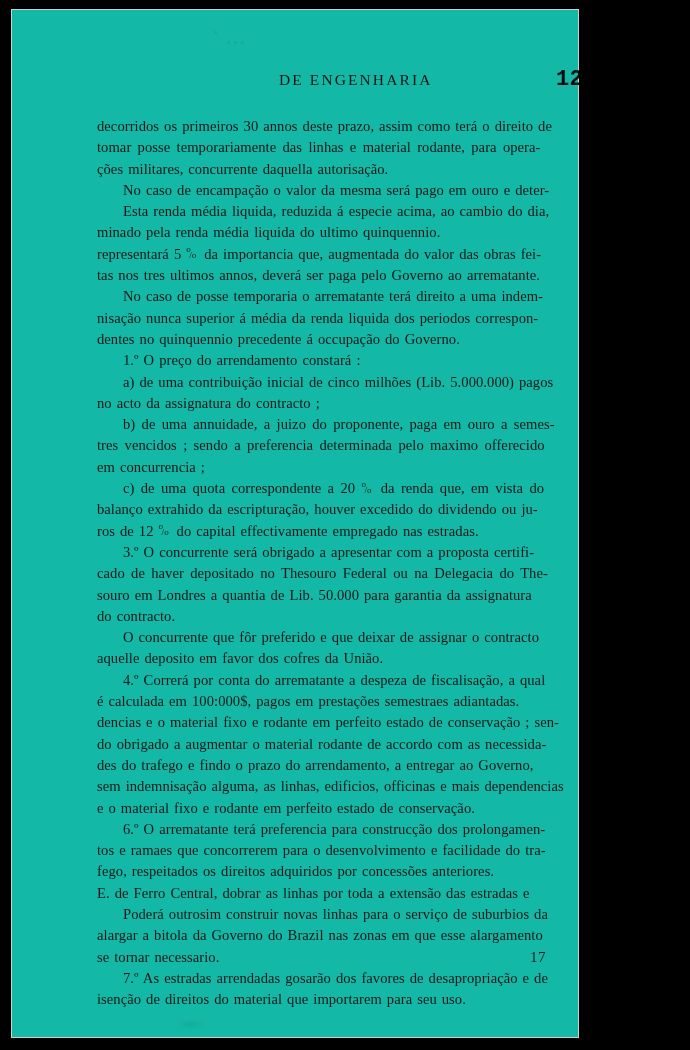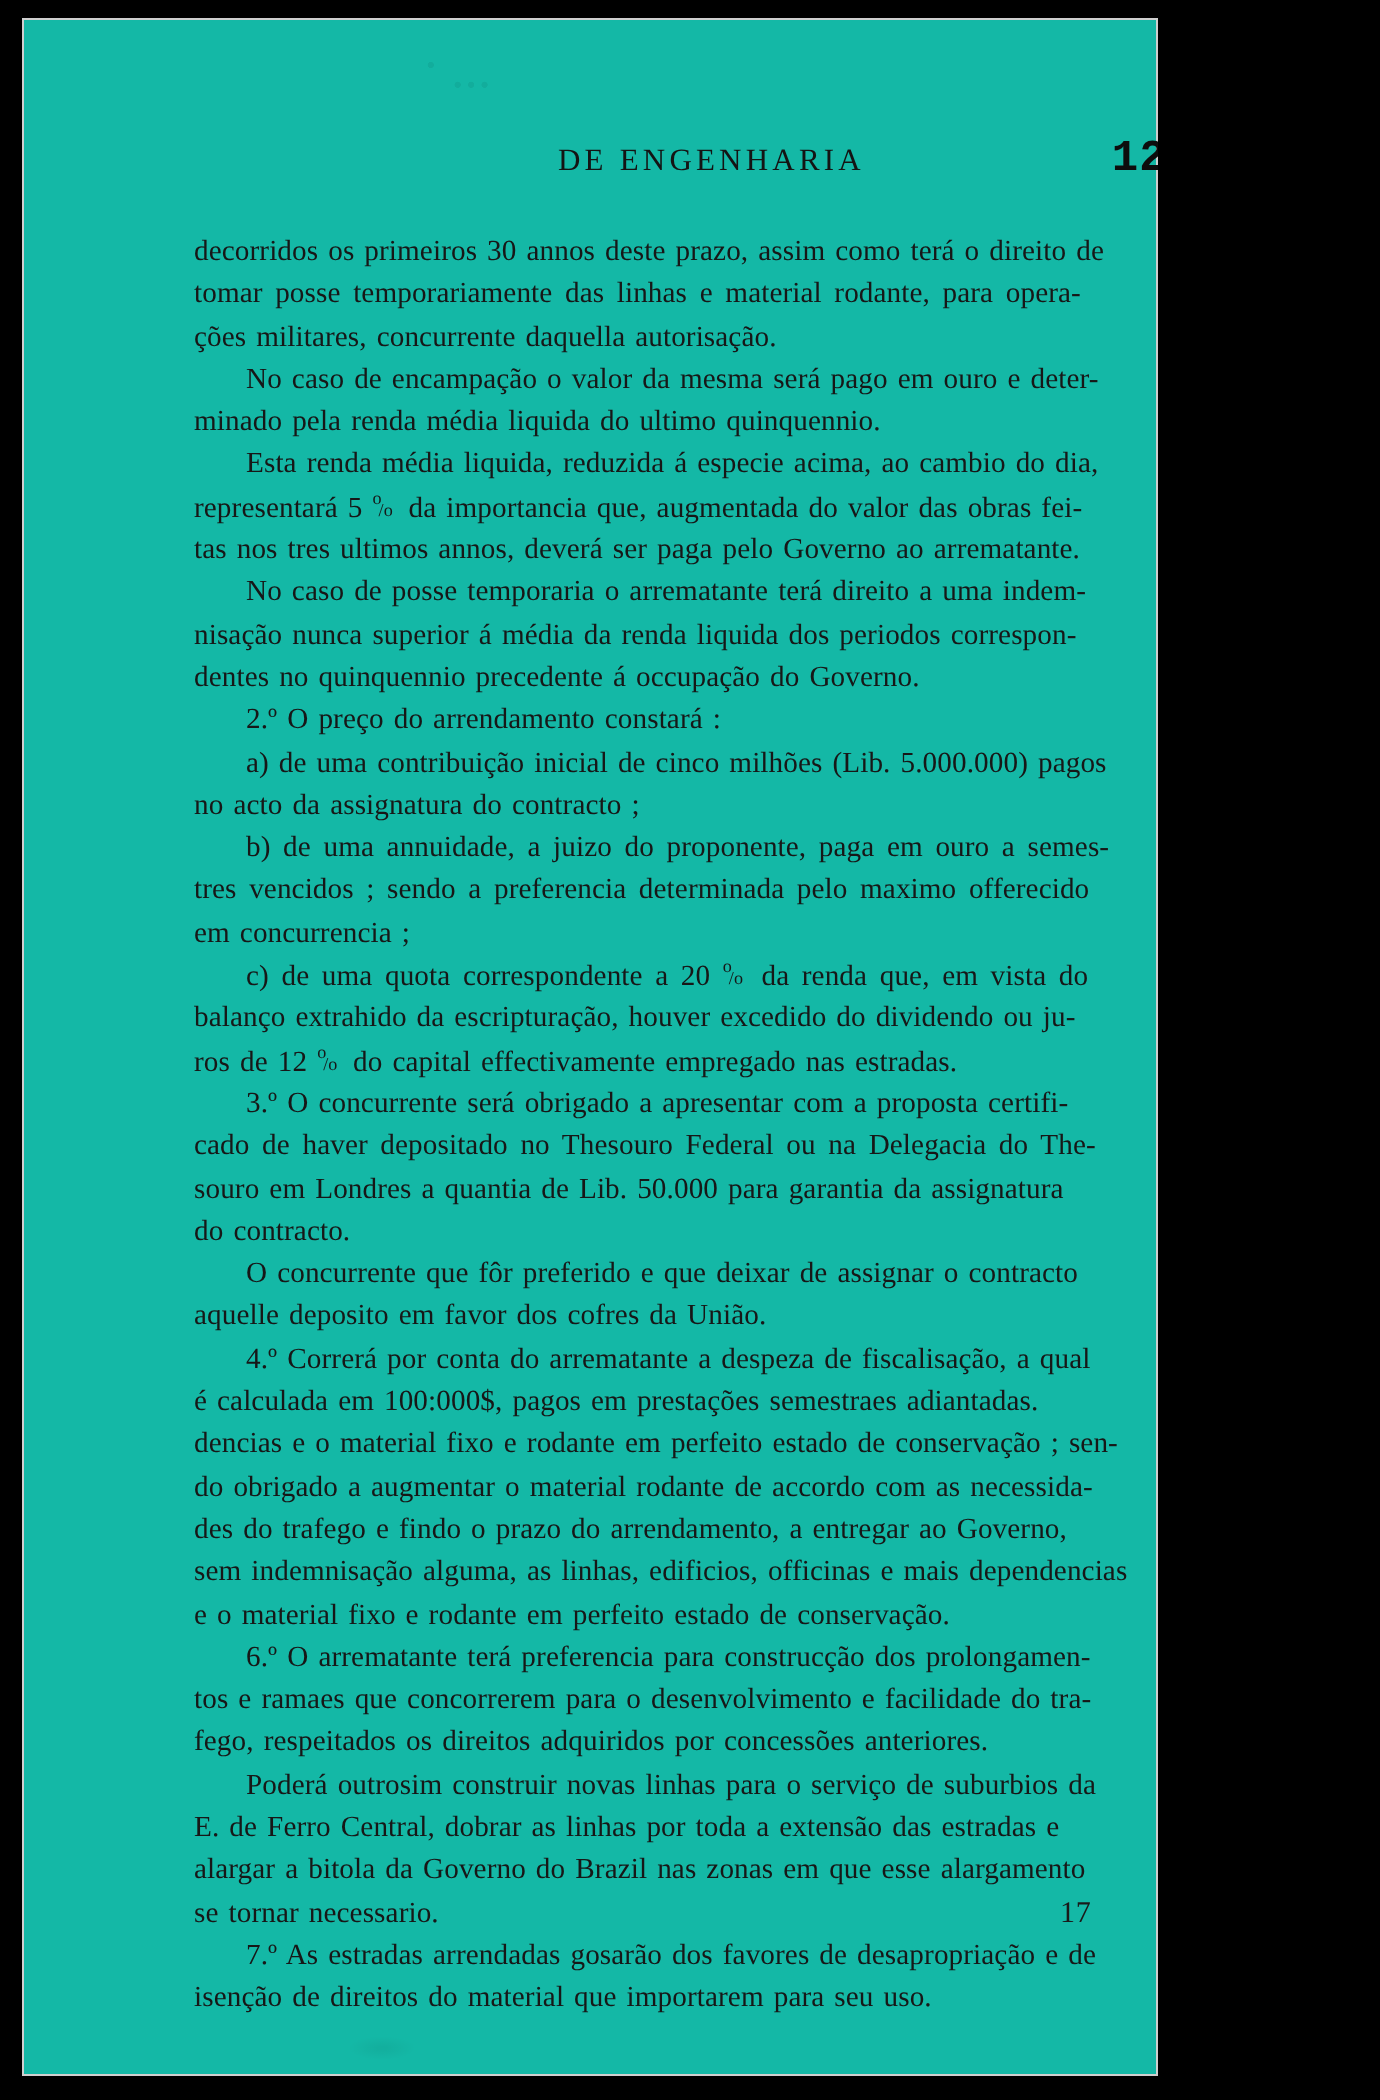--- a/index.html
+++ b/index.html
@@ -152,28 +152,28 @@
     <div class="running-head">
       <span class="head-title">DE  ENGENHARIA</span>
       <span class="head-folio">129</span>
     </div>
 
     <div class="body-text" id="body-text">
         <div class="line sp1">decorridos os primeiros 30 annos deste prazo, assim como terá o  direito de</div>
         <div class="line sp2">tomar posse temporariamente das linhas e material  rodante,  para  opera-</div>
         <div class="line sp1">ções militares, concurrente daquella autorisação.</div>
         <div class="line sp1 ind">No caso de encampação o valor da mesma será pago em ouro  e deter-</div>
+        <div class="line sp1 ind">Esta renda média liquida, reduzida á especie acima, ao cambio do dia,</div>
         <div class="line sp1">minado pela renda média liquida do ultimo quinquennio.</div>
-        <div class="line sp1 ind">Esta renda média liquida, reduzida á especie acima, ao cambio do dia,</div>
         <div class="line sp1">representará 5 <span class="pct"><span class="num">o</span><span class="den">/o</span></span> da  importancia que, augmentada do valor das obras fei-</div>
         <div class="line sp1">tas nos tres ultimos annos, deverá ser paga pelo Governo ao  arrematante.</div>
         <div class="line sp1 ind">No caso de posse temporaria o arrematante terá direito a uma  indem-</div>
         <div class="line sp1">nisação nunca superior á média da renda liquida dos  periodos  correspon-</div>
         <div class="line sp1">dentes no quinquennio precedente á occupação do Governo.</div>
-        <div class="line sp1 ind">2.º O preço do arrendamento constará :</div>
+        <div class="line sp1 ind">1.º O preço do arrendamento constará :</div>
         <div class="line sp1 ind">a) de uma contribuição inicial de cinco milhões (Lib. 5.000.000) pagos</div>
         <div class="line sp1">no acto da assignatura do contracto ;</div>
         <div class="line sp2 ind">b) de uma annuidade, a juizo do proponente, paga em ouro  a  semes-</div>
         <div class="line sp2">tres  vencidos ; sendo a preferencia  determinada   pelo  maximo  offerecido</div>
         <div class="line sp1">em concurrencia ;</div>
         <div class="line sp2 ind">c) de uma  quota correspondente a 20 <span class="pct"><span class="num">o</span><span class="den">/o</span></span> da renda que,  em  vista  do</div>
         <div class="line sp1">balanço extrahido da escripturação, houver excedido do  dividendo  ou ju-</div>
         <div class="line sp1">ros de 12 <span class="pct"><span class="num">o</span><span class="den">/o</span></span> do capital effectivamente empregado nas estradas.</div>
         <div class="line sp1 ind">3.º O concurrente será obrigado a apresentar com a  proposta  certifi-</div>
         <div class="line sp2">cado de haver depositado no Thesouro Federal ou  na  Delegacia  do  The-</div>
@@ -184,22 +184,22 @@
         <div class="line sp1 ind">4.º Correrá por conta do arrematante a despeza de fiscalisação, a  qual</div>
         <div class="line sp1">é calculada em 100:000$, pagos em prestações semestraes  adiantadas.</div>
         <div class="line sp1">dencias e o material fixo e rodante em perfeito estado de conservação ; sen-</div>
         <div class="line sp1">do obrigado a augmentar o material rodante de accordo com as  necessida-</div>
         <div class="line sp1">des do trafego e findo  o prazo do arrendamento,  a  entregar  ao  Governo,</div>
         <div class="line sp1">sem indemnisação alguma, as linhas, edificios, officinas e mais dependencias</div>
         <div class="line sp1">e o material  fixo e rodante em perfeito estado de conservação.</div>
         <div class="line sp1 ind">6.º O arrematante terá preferencia para construcção dos  prolongamen-</div>
         <div class="line sp1">tos e ramaes que concorrerem para o desenvolvimento e facilidade do  tra-</div>
         <div class="line sp1">fego,  respeitados  os direitos adquiridos por concessões anteriores.</div>
+        <div class="line sp1">E. de Ferro Central, dobrar as linhas por toda a  extensão  das  estradas e</div>
         <div class="line sp1 ind">Poderá outrosim construir novas linhas para o serviço de suburbios da</div>
-        <div class="line sp1">E. de Ferro Central, dobrar as linhas por toda a  extensão  das  estradas e</div>
         <div class="line sp1">alargar a bitola da Governo  do Brazil nas zonas em que esse  alargamento</div>
         <div class="line sp1">se tornar necessario.</div>
         <div class="line sp1 ind">7.º As estradas arrendadas  gosarão dos favores de desapropriação e de</div>
         <div class="line sp1">isenção de direitos do material que importarem para seu uso.</div>
       </div>
 
     <div class="signature-mark">17</div>
 
   </div>
 </div>

